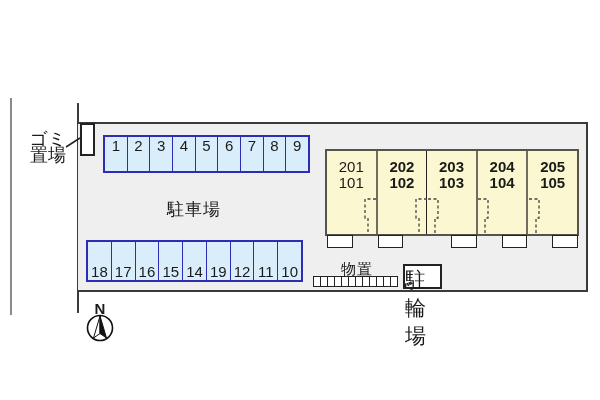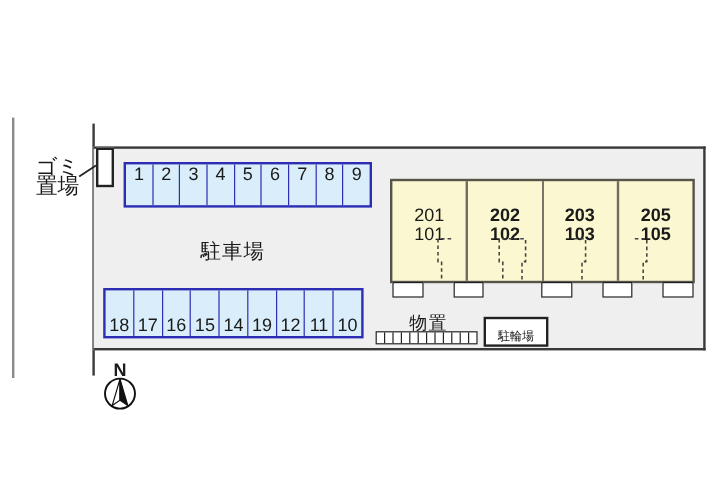--- a/index.html
+++ b/index.html
@@ -32,37 +32,37 @@
   .parking-row.bottom .pcell{align-items:flex-end;}
   .pnum{font-size:15px;line-height:17px;}
   
   .building{
     position:absolute;left:325px;top:149px;width:254px;height:87px;background:#fbf7d0;
     border:2px solid #55534a;display:flex;z-index:2;
   }
   .unit{flex:1;position:relative;}
   .unit + .unit{border-left:2px solid #6f6d5e;font-weight:bold;}
   .unit:nth-child(3){border-left:1px solid #222222;}
-  .unit-label{margin-top:21px;text-align:center;font-size:15px;line-height:16px;}
+  .unit-label{margin-top:8px;text-align:center;font-size:15px;line-height:16px;}
   .unit-label span{display:block;}
   
   .porch{position:absolute;background:#ffffff;border:1px solid #222222;height:13px;top:235px;z-index:3;}
   .porch.p1{left:327px;width:26px;}
   .porch.p2{left:378px;width:25px;}
   .porch.p3{left:451px;width:26px;}
   .porch.p4{left:502px;width:25px;}
   .porch.p5{left:552px;width:26px;}
   
   .storage-label{position:absolute;left:341px;top:260px;font-size:15px;letter-spacing:1px;z-index:3;}
   .storage-strip{position:absolute;left:313px;top:276px;width:85px;height:11px;background:#ffffff;border:1px solid #222222;display:flex;z-index:3;}
   .scell{flex:1;}
   .scell + .scell{border-left:1px solid #222222;}
   .bicycle-box{
-    position:absolute;left:403px;top:264px;width:54px;height:25px;background:#ffffff;border:2px solid #222222;
-    display:flex;align-items:flex-end;justify-content:center;font-size:10px;z-index:3;
+    position:absolute;left:403px;top:264px;width:39px;height:25px;background:#ffffff;border:2px solid #222222;
+    display:flex;align-items:flex-start;justify-content:center;font-size:21px;z-index:3;
   }
   
   .compass-n{position:absolute;left:89px;top:300px;width:22px;text-align:center;font-size:15px;font-weight:bold;z-index:3;}
   
   .overlay{position:absolute;left:0;top:0;width:600px;height:400px;z-index:4;pointer-events:none;}
 </style>
 </head>
 <body>
 
 <div class="canvas">
@@ -149,20 +149,26 @@
       <div class="unit">
         <div class="unit-label">
           <span>202</span>
           <span>102</span>
         </div>
       </div>
       <div class="unit">
         <div class="unit-label">
           <span>203</span>
           <span>103</span>
+        </div>
+      </div>
+      <div class="unit">
+        <div class="unit-label">
+          <span>204</span>
+          <span>104</span>
         </div>
       </div>
       <div class="unit">
         <div class="unit-label">
           <span>205</span>
           <span>105</span>
         </div>
       </div>
     </div>
 

